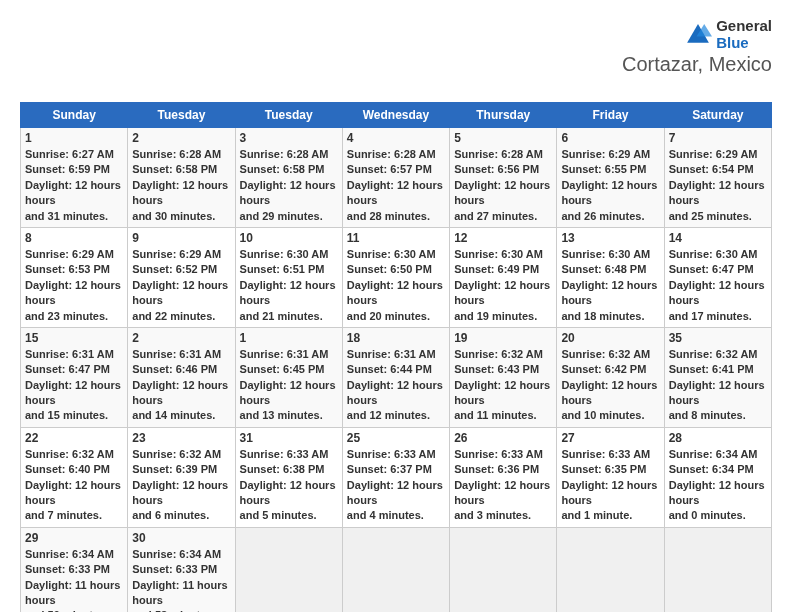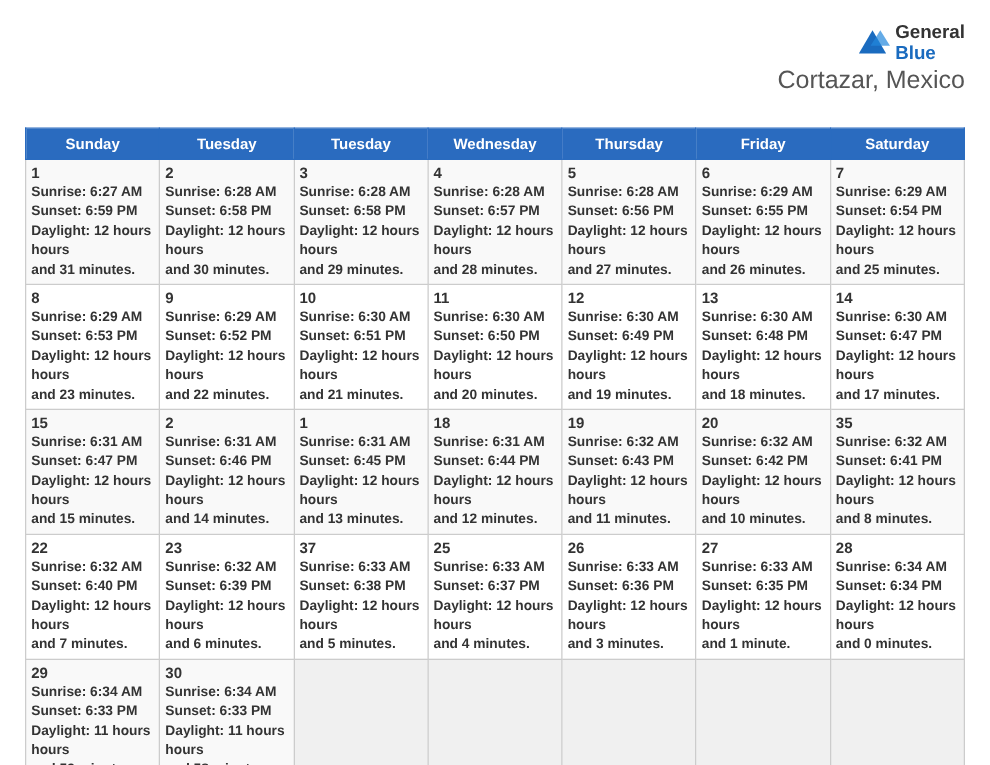--- a/index.html
+++ b/index.html
@@ -230,21 +230,21 @@
         <tr>
           <td>
         <span class="day-num">22</span>
         <span class="day-detail">Sunrise: 6:32 AM<br>Sunset: 6:40 PM<br>Daylight: 12 hours hours<br>and 7 minutes.</span>
       </td>
           <td>
         <span class="day-num">23</span>
         <span class="day-detail">Sunrise: 6:32 AM<br>Sunset: 6:39 PM<br>Daylight: 12 hours hours<br>and 6 minutes.</span>
       </td>
           <td>
-        <span class="day-num">37</span>
+        <span class="day-num">31</span>
         <span class="day-detail">Sunrise: 6:33 AM<br>Sunset: 6:38 PM<br>Daylight: 12 hours hours<br>and 5 minutes.</span>
       </td>
           <td>
         <span class="day-num">25</span>
         <span class="day-detail">Sunrise: 6:33 AM<br>Sunset: 6:37 PM<br>Daylight: 12 hours hours<br>and 4 minutes.</span>
       </td>
           <td>
         <span class="day-num">26</span>
         <span class="day-detail">Sunrise: 6:33 AM<br>Sunset: 6:36 PM<br>Daylight: 12 hours hours<br>and 3 minutes.</span>
       </td>

